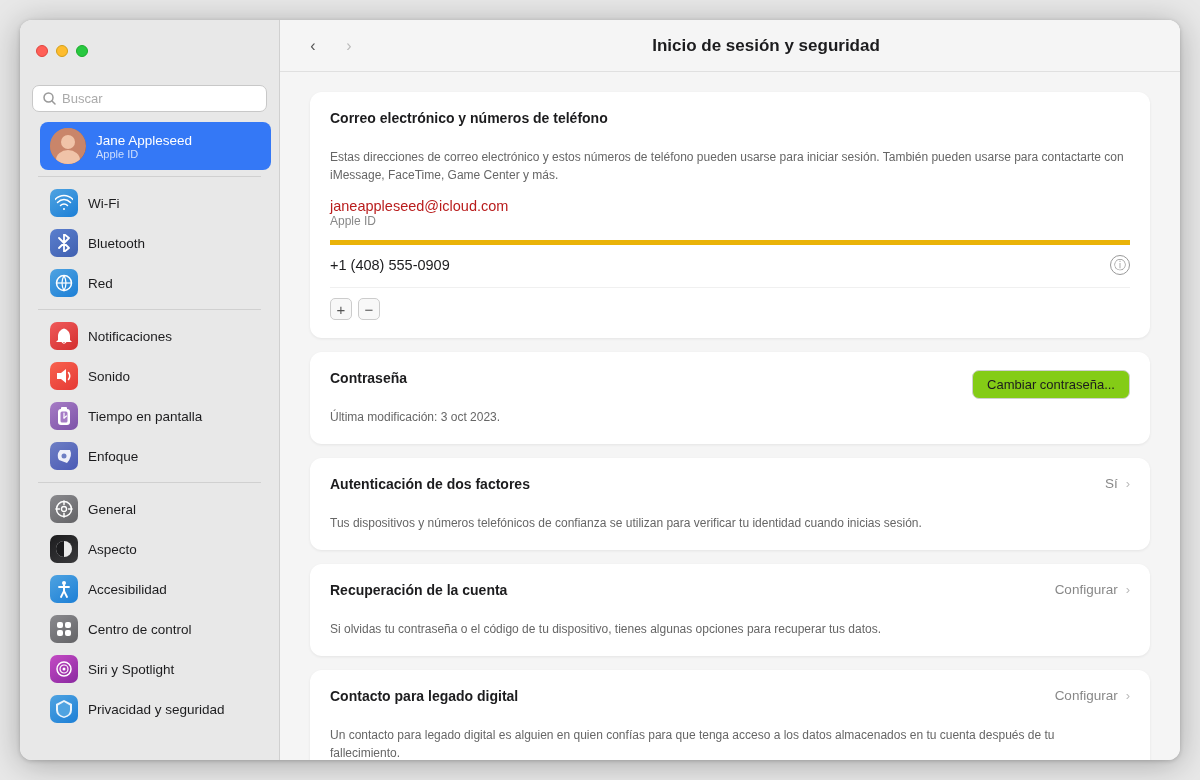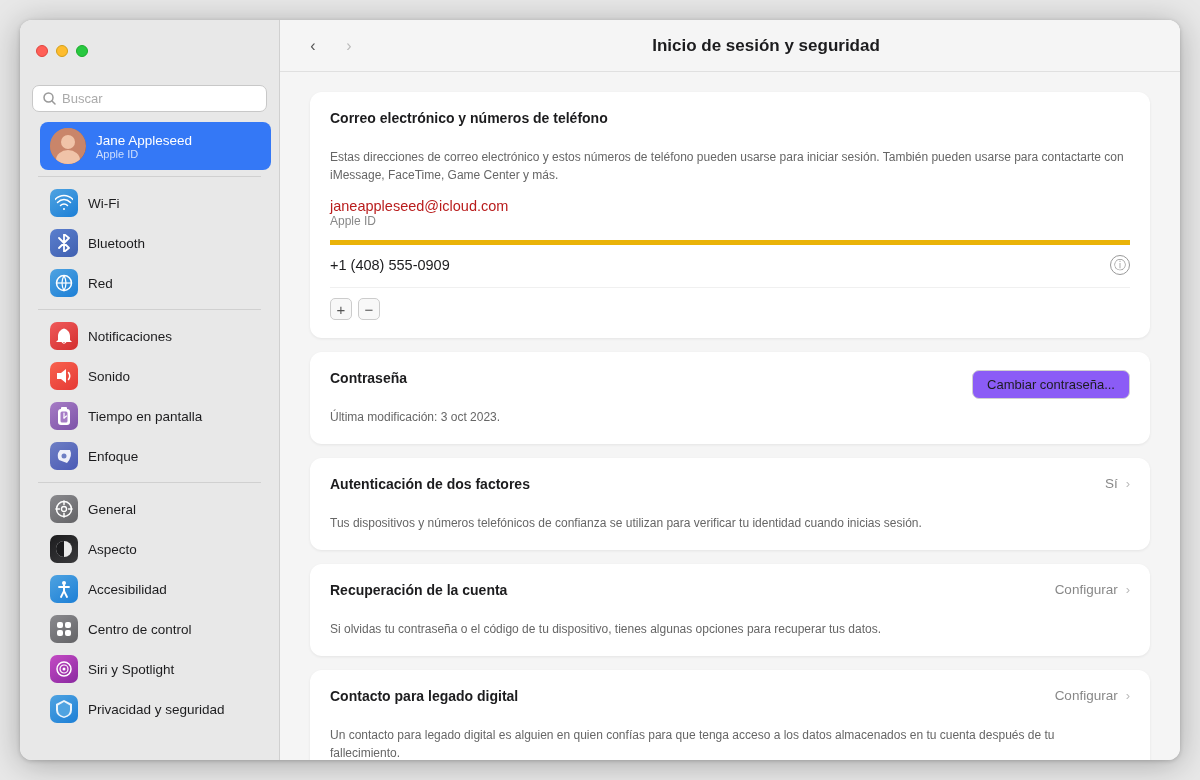--- a/index.html
+++ b/index.html
@@ -246,21 +246,21 @@
       cursor: pointer;
       color: #555;
     }
     .password-card {
       display: flex;
       align-items: flex-start;
       justify-content: space-between;
     }
     .password-left { display: flex; flex-direction: column; gap: 2px; }
     .change-btn {
-      background: #8b5cf6;
+      background: #84cc16;
       border: 1px solid #d0d0d0;
       border-radius: 7px;
       padding: 6px 14px;
       font-size: 13px;
       color: #1c1c1e;
       cursor: pointer;
       white-space: nowrap;
       flex-shrink: 0;
     }
     .two-factor-card {

